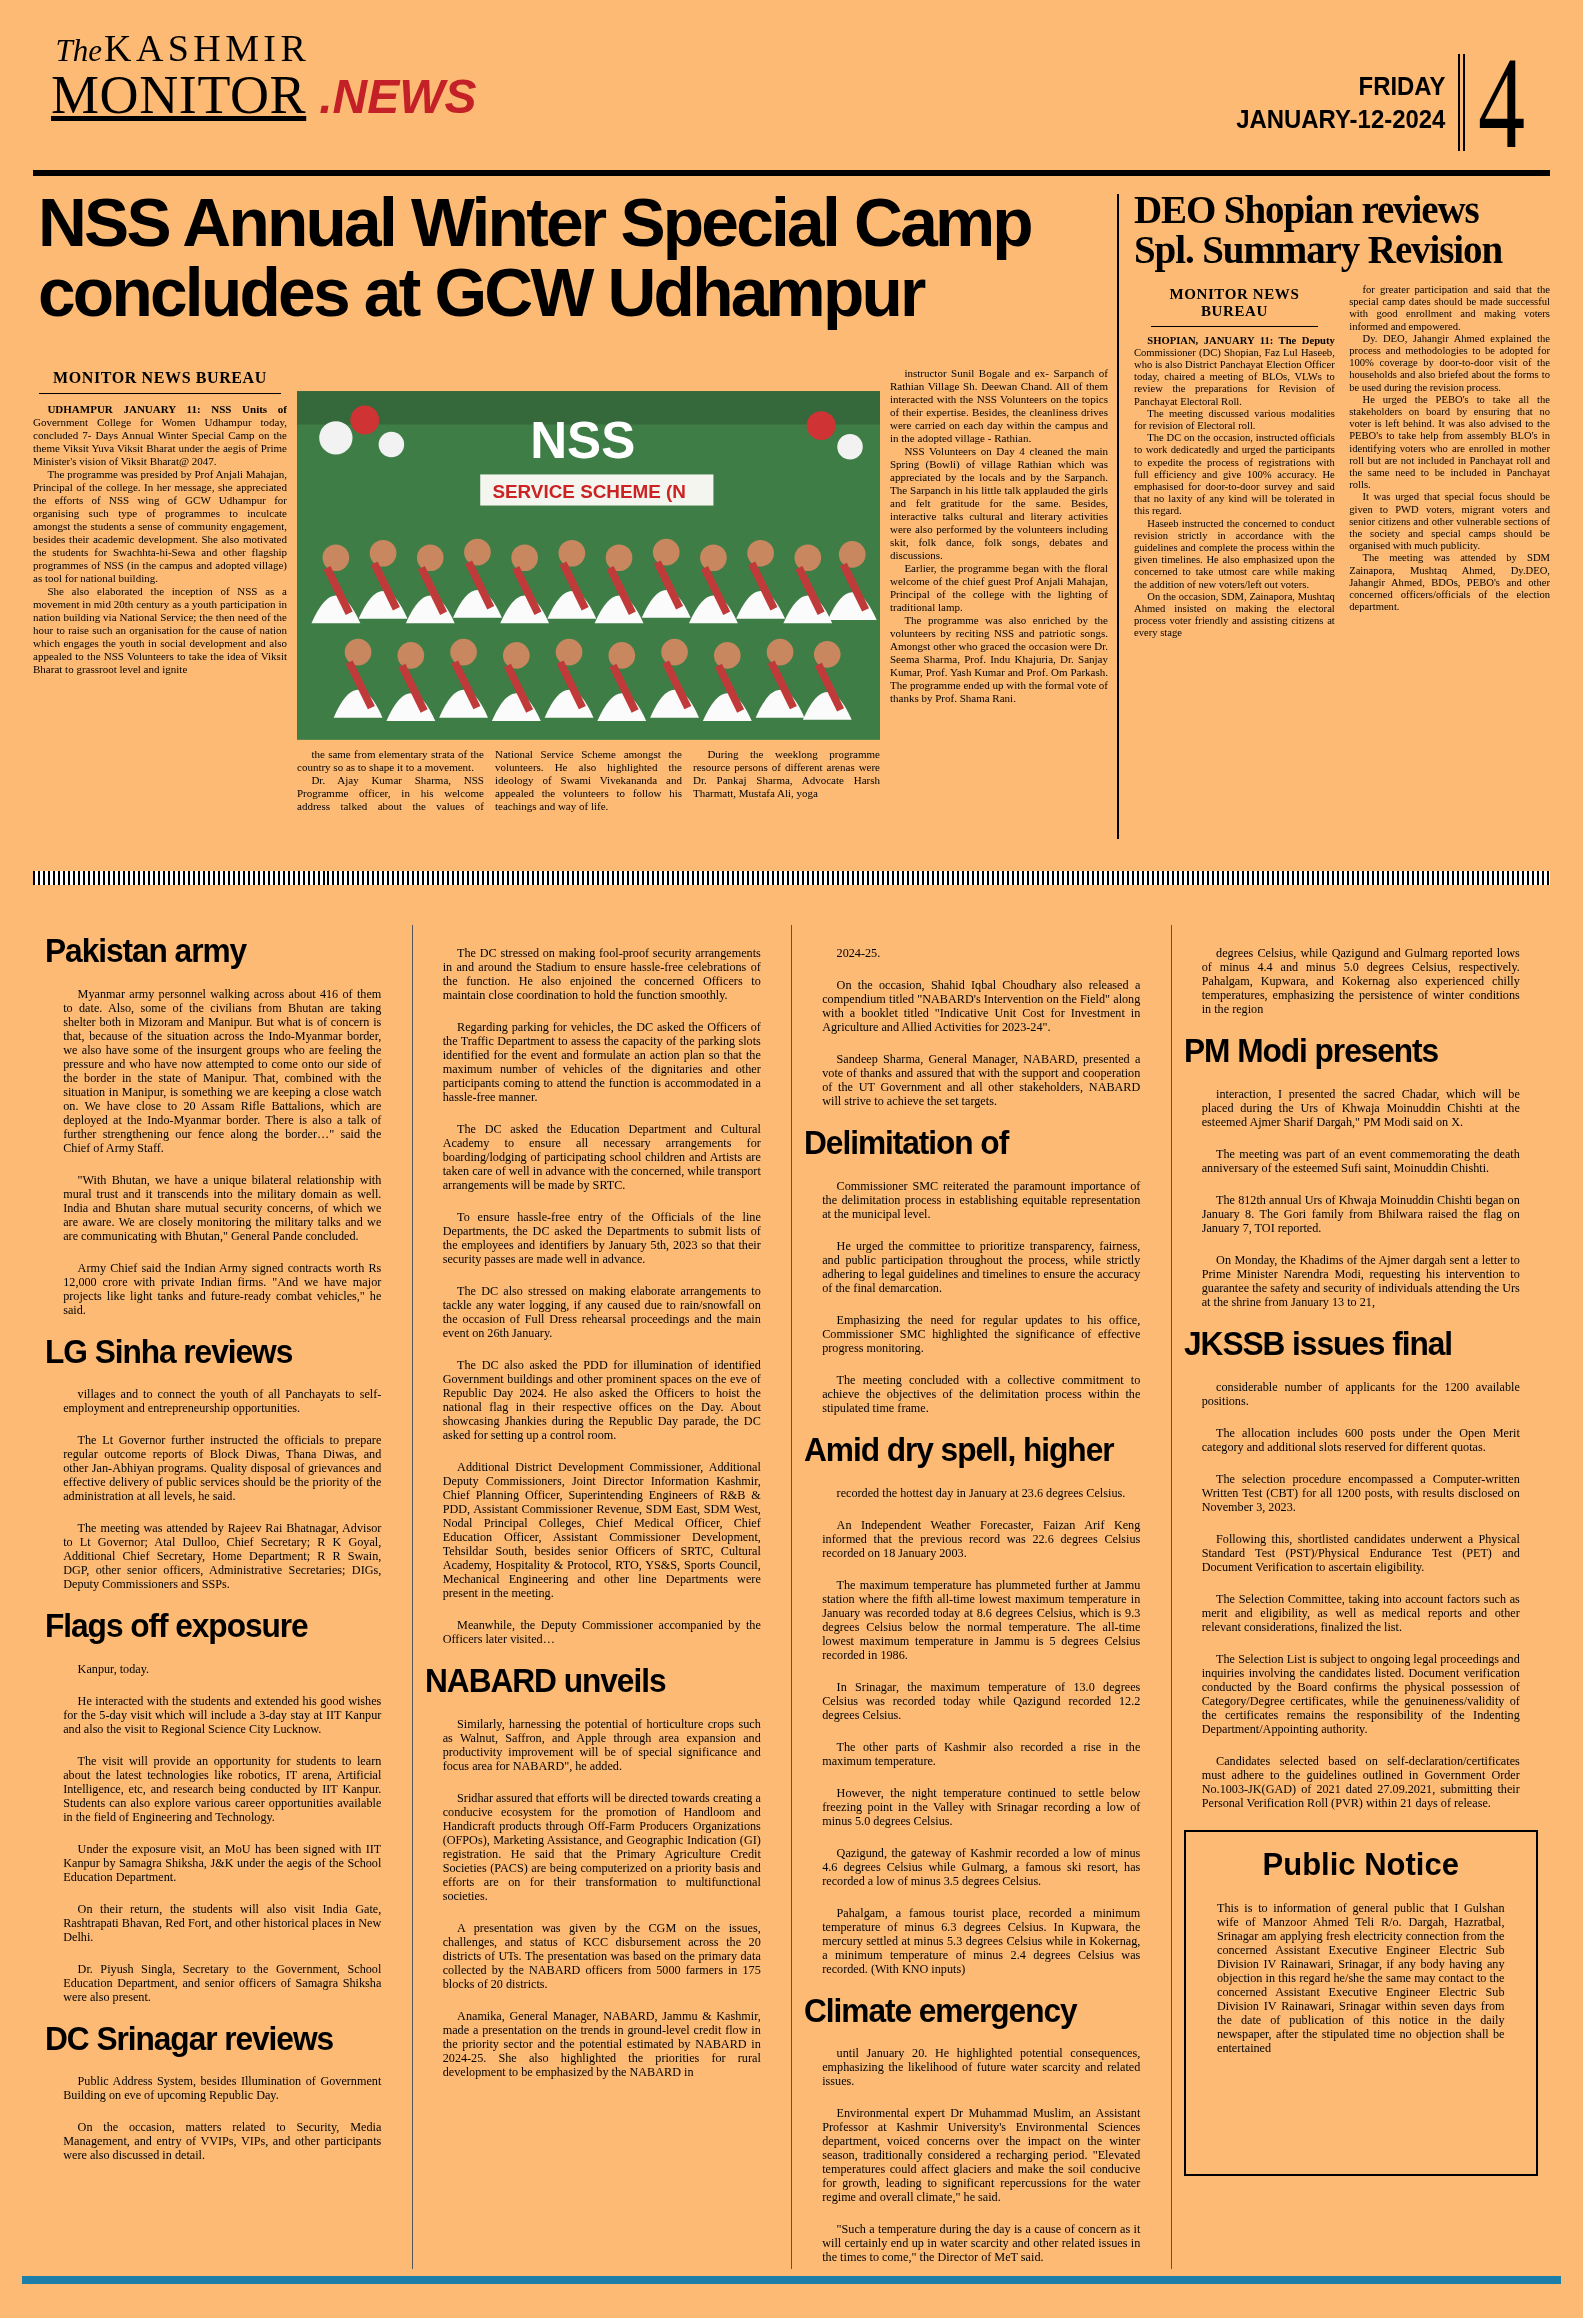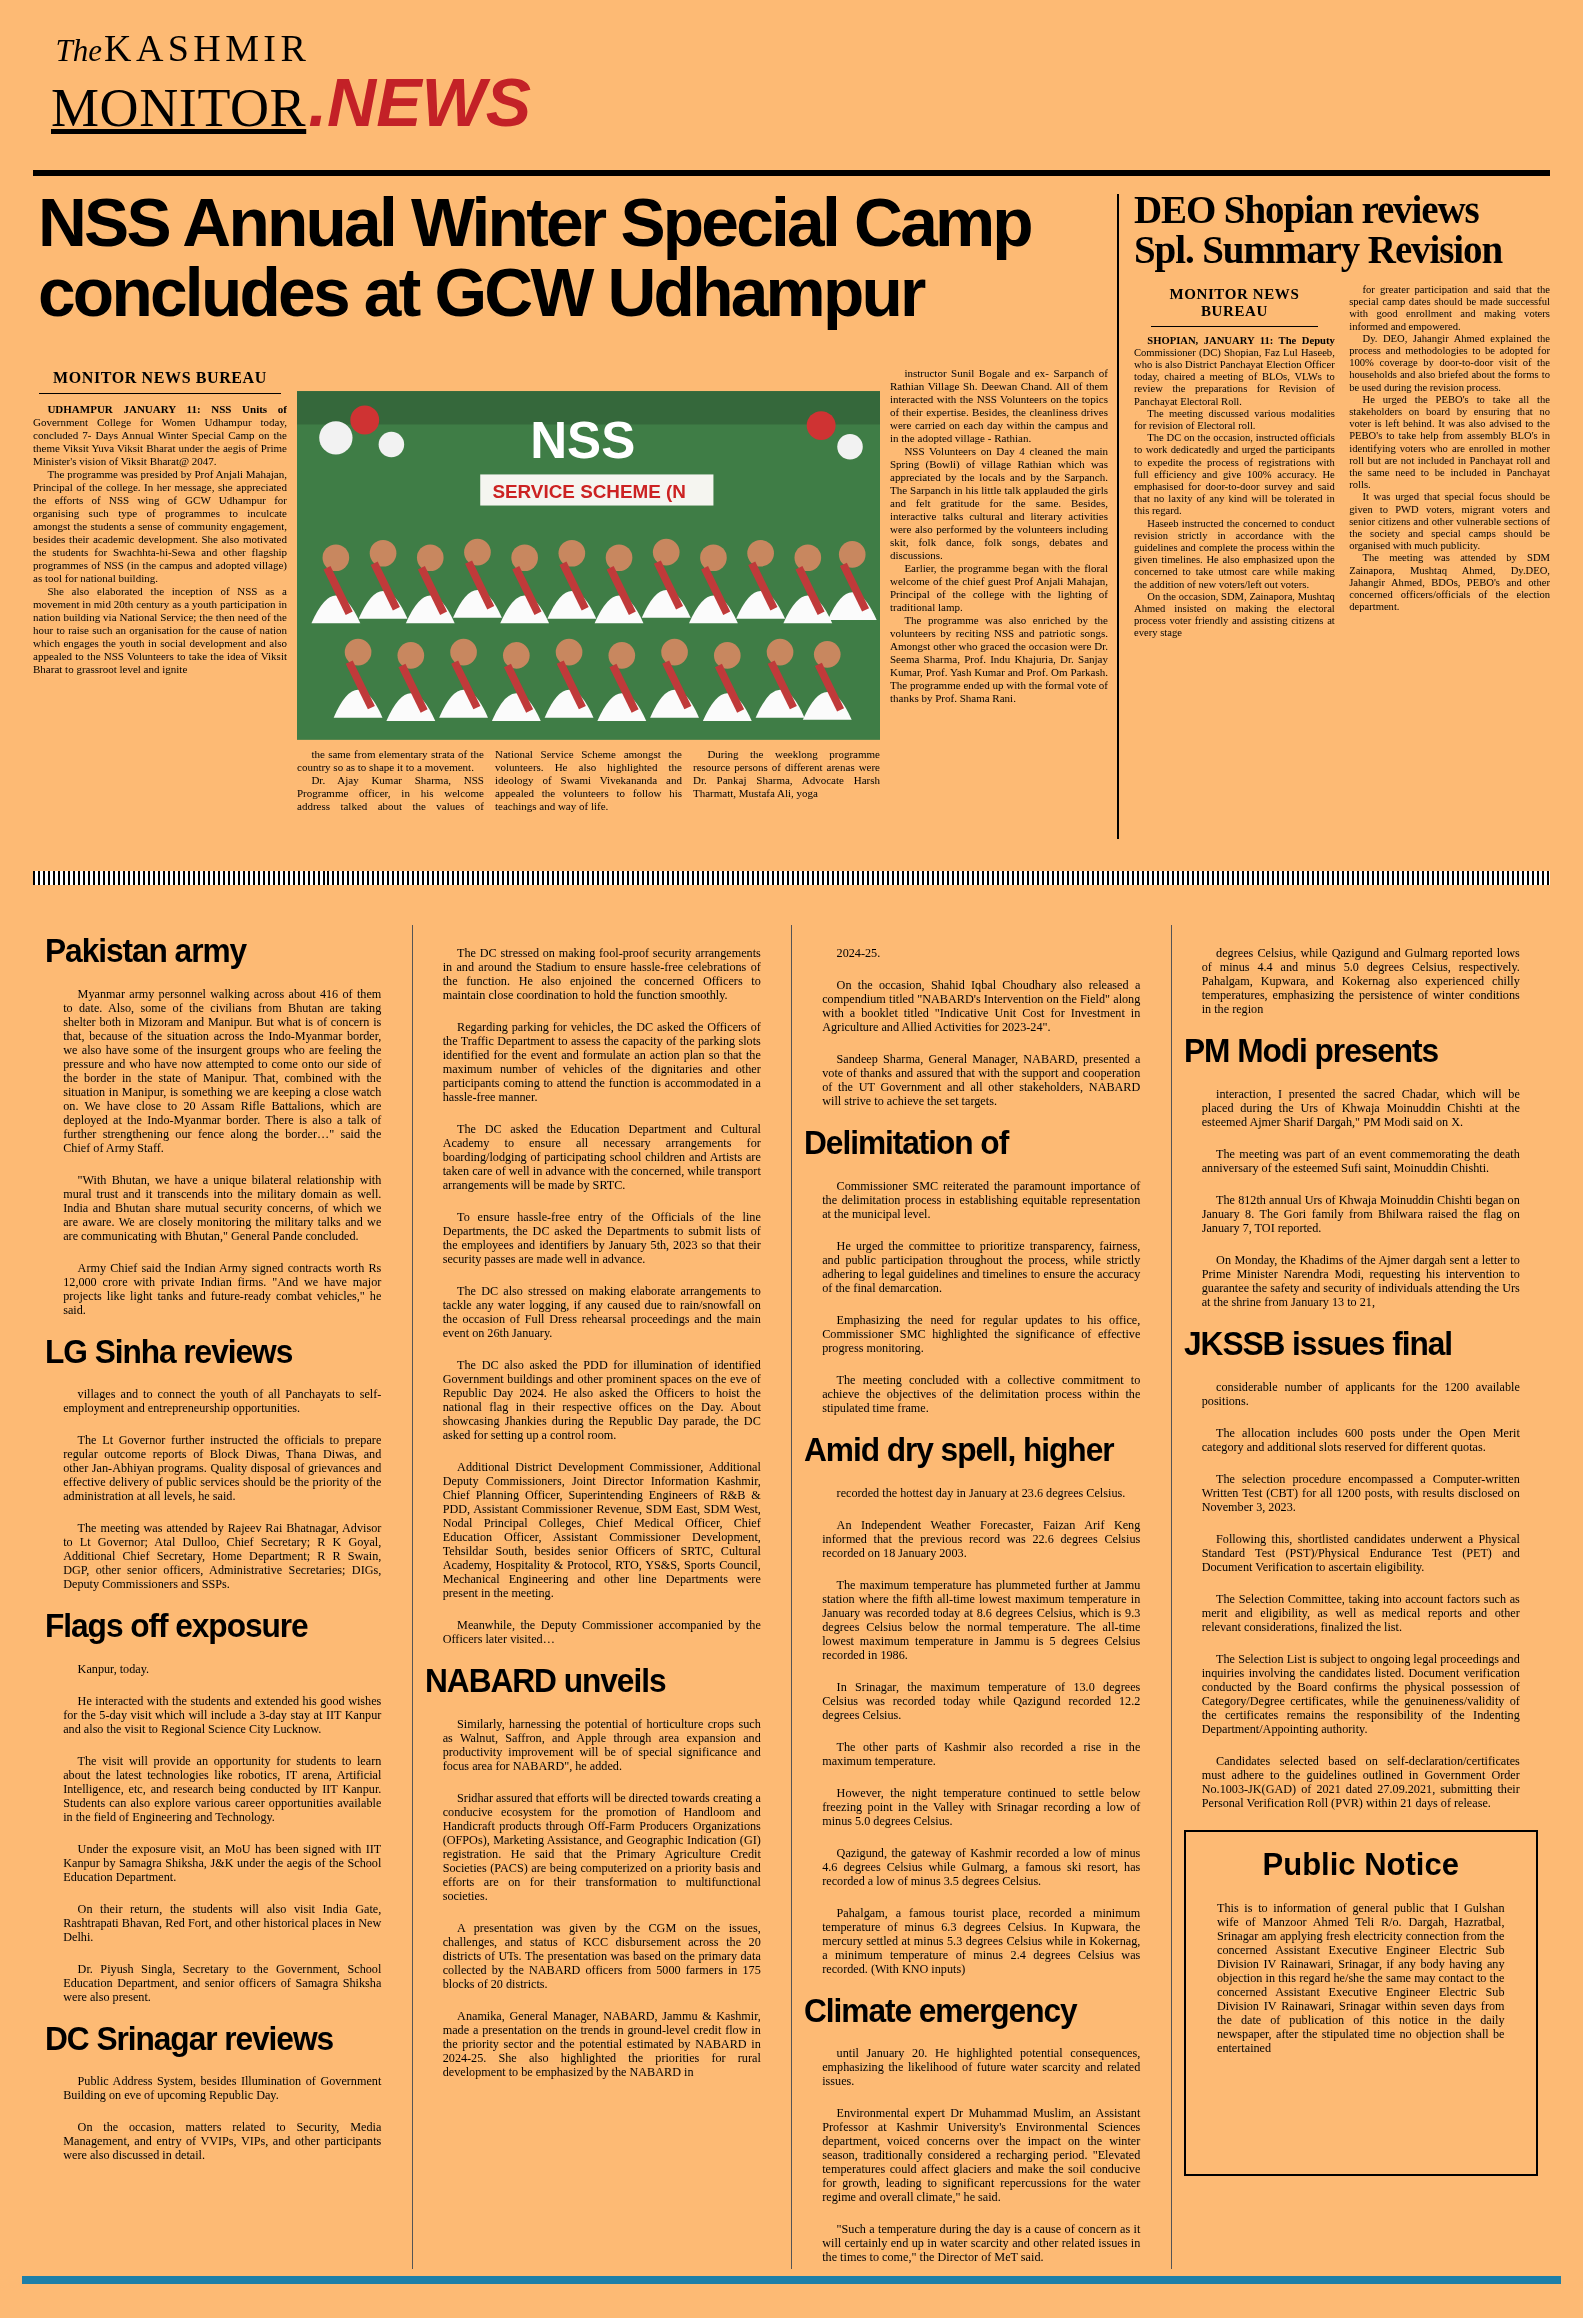--- a/index.html
+++ b/index.html
@@ -7,21 +7,21 @@
         font-family:"Liberation Serif",serif;color:#000;overflow:hidden;}
 
   
   .masthead{position:absolute;left:51px;top:29px;line-height:1;}
   .m-line1{margin-left:4.4px;}
   .m-the{font-style:italic;font-size:31px;margin-right:2.2px;}
   .m-kashmir{font-size:38px;letter-spacing:4.4px;}
   .m-line2{margin-top:1.1px;white-space:nowrap;}
   .m-monitor{font-size:54px;letter-spacing:0.6px;text-decoration:underline;}
   .m-news{color:#c32127;font-family:"Liberation Sans",sans-serif;font-weight:900;
-          font-style:italic;font-size:68px;margin-left:2px;}
+          font-style:italic;font-size:48px;margin-left:13px;}
   .header-right{position:absolute;right:40px;top:49px;display:flex;align-items:center;gap:12.2px;}
   .date-block{font-family:"Liberation Sans",sans-serif;font-weight:700;font-size:26px;
               text-align:right;line-height:1.25;transform:scaleX(.92);transform-origin:right;}
   .double-rule{width:3.3px;height:97px;border-left:2.2px solid #000;border-right:2.2px solid #000;}
   .page-number{font-size:131px;line-height:.82;transform:scaleX(.72);transform-origin:left;}
   .header-rule{position:absolute;left:33px;right:33px;top:170px;height:5.6px;background:#000;}
 
   
   .lead-headline{position:absolute;left:38px;top:188px;width:1072px;
                  font-family:"Liberation Sans",sans-serif;font-weight:900;
@@ -79,20 +79,28 @@
 
 <div class="page">
 
   <div class="masthead">
     <div class="m-line1">
       <span class="m-the">The</span><span class="m-kashmir">KASHMIR</span>
     </div>
     <div class="m-line2">
       <span class="m-monitor">MONITOR</span><span class="m-news">.NEWS</span>
     </div>
+  </div>
+  <div class="header-right">
+    <div class="date-block">
+      <div>FRIDAY</div>
+      <div>JANUARY-12-2024</div>
+    </div>
+    <div class="double-rule"></div>
+    <div class="page-number">4</div>
   </div>
   <div class="header-rule"></div>
 
   <h1 class="lead-headline" style="margin:0;">
     <span>NSS Annual Winter Special Camp</span><br>
     <span>concludes at GCW Udhampur</span>
   </h1>
 
   <div class="lead-body news">
     <div class="lead-col1">

